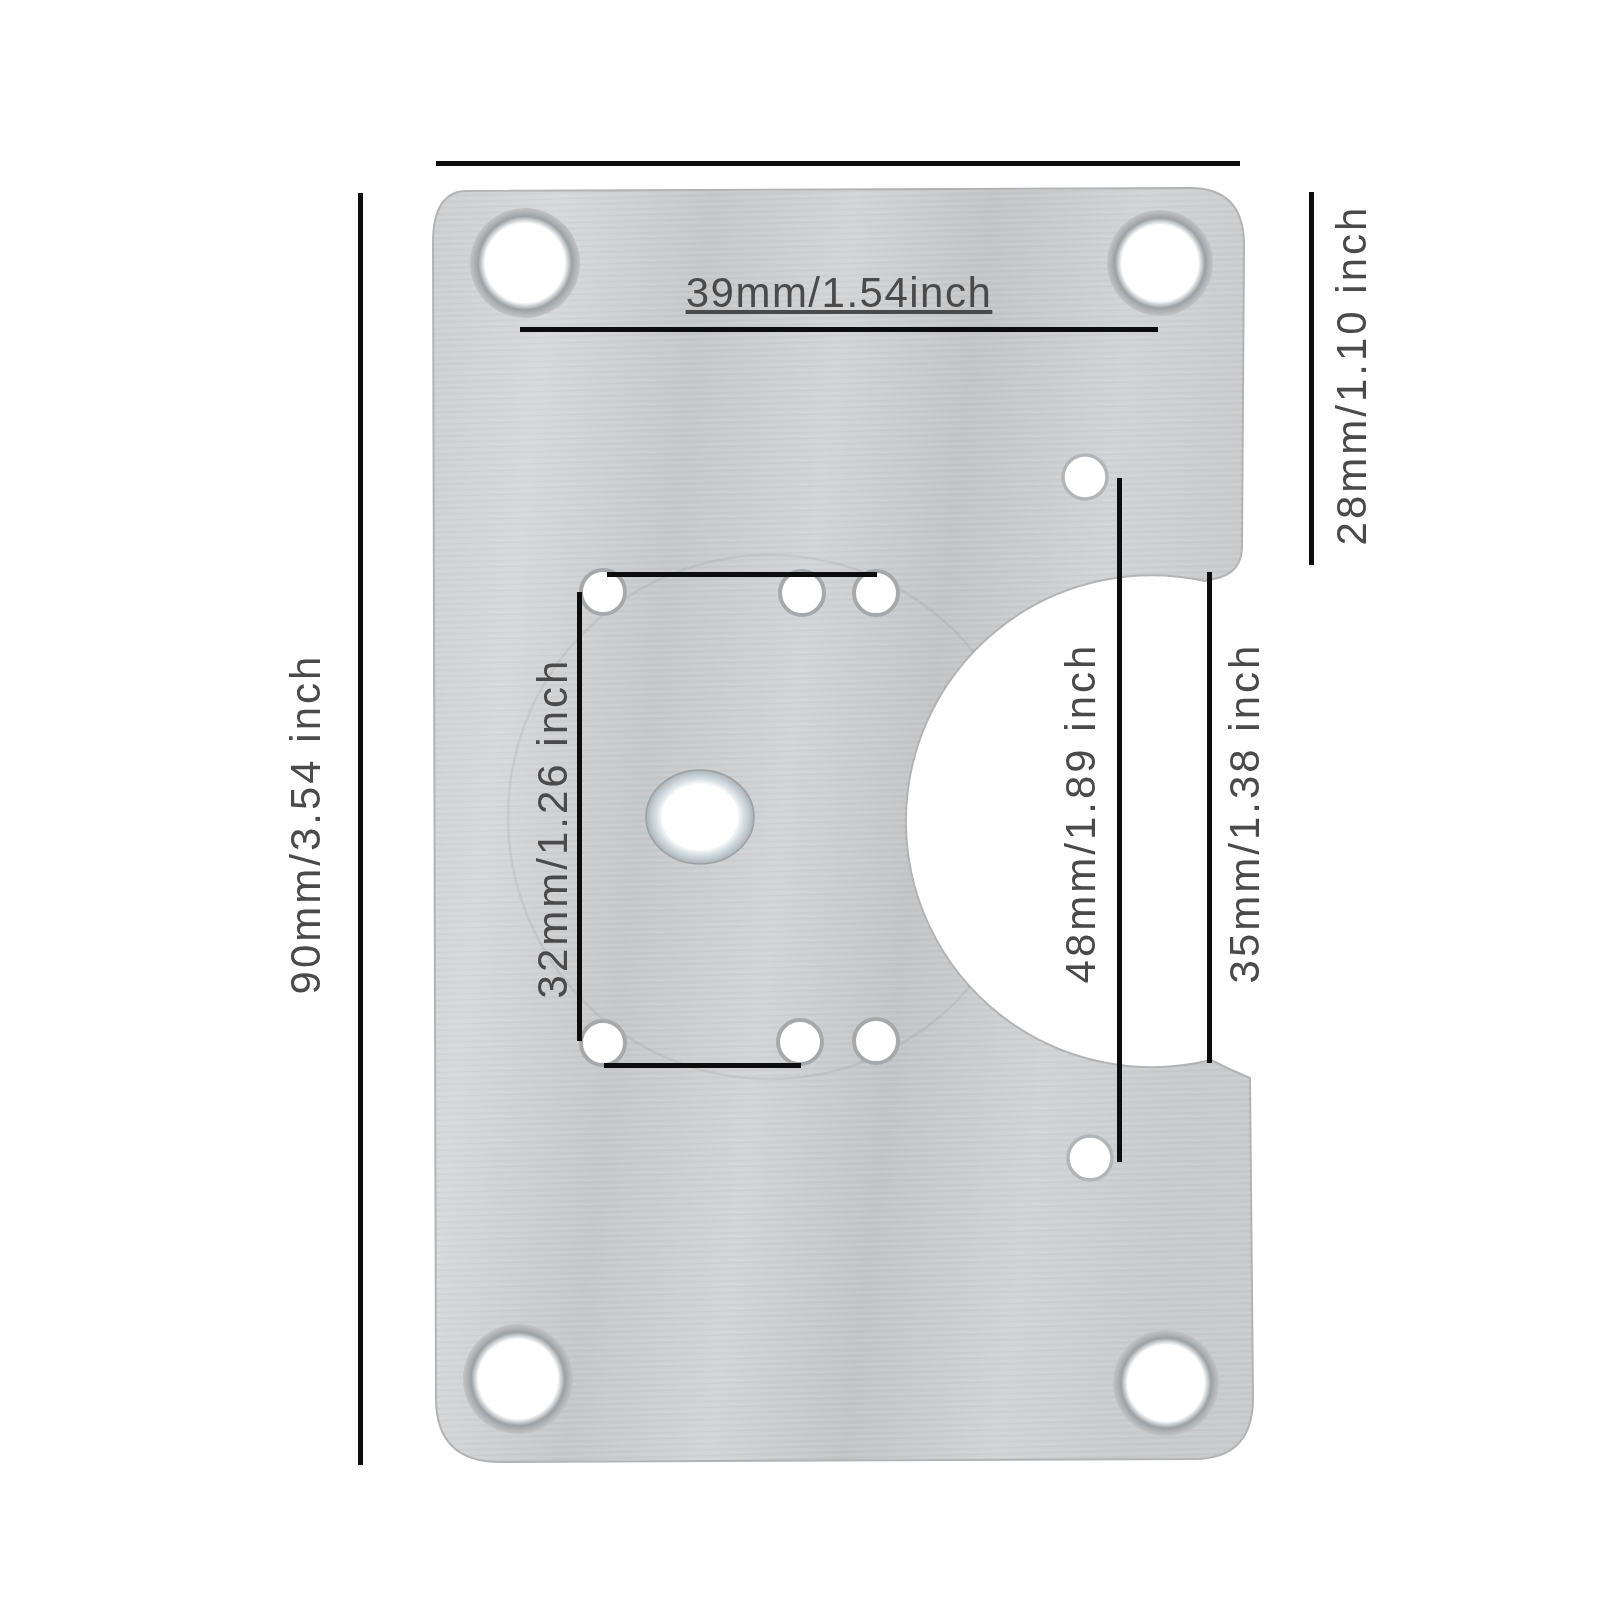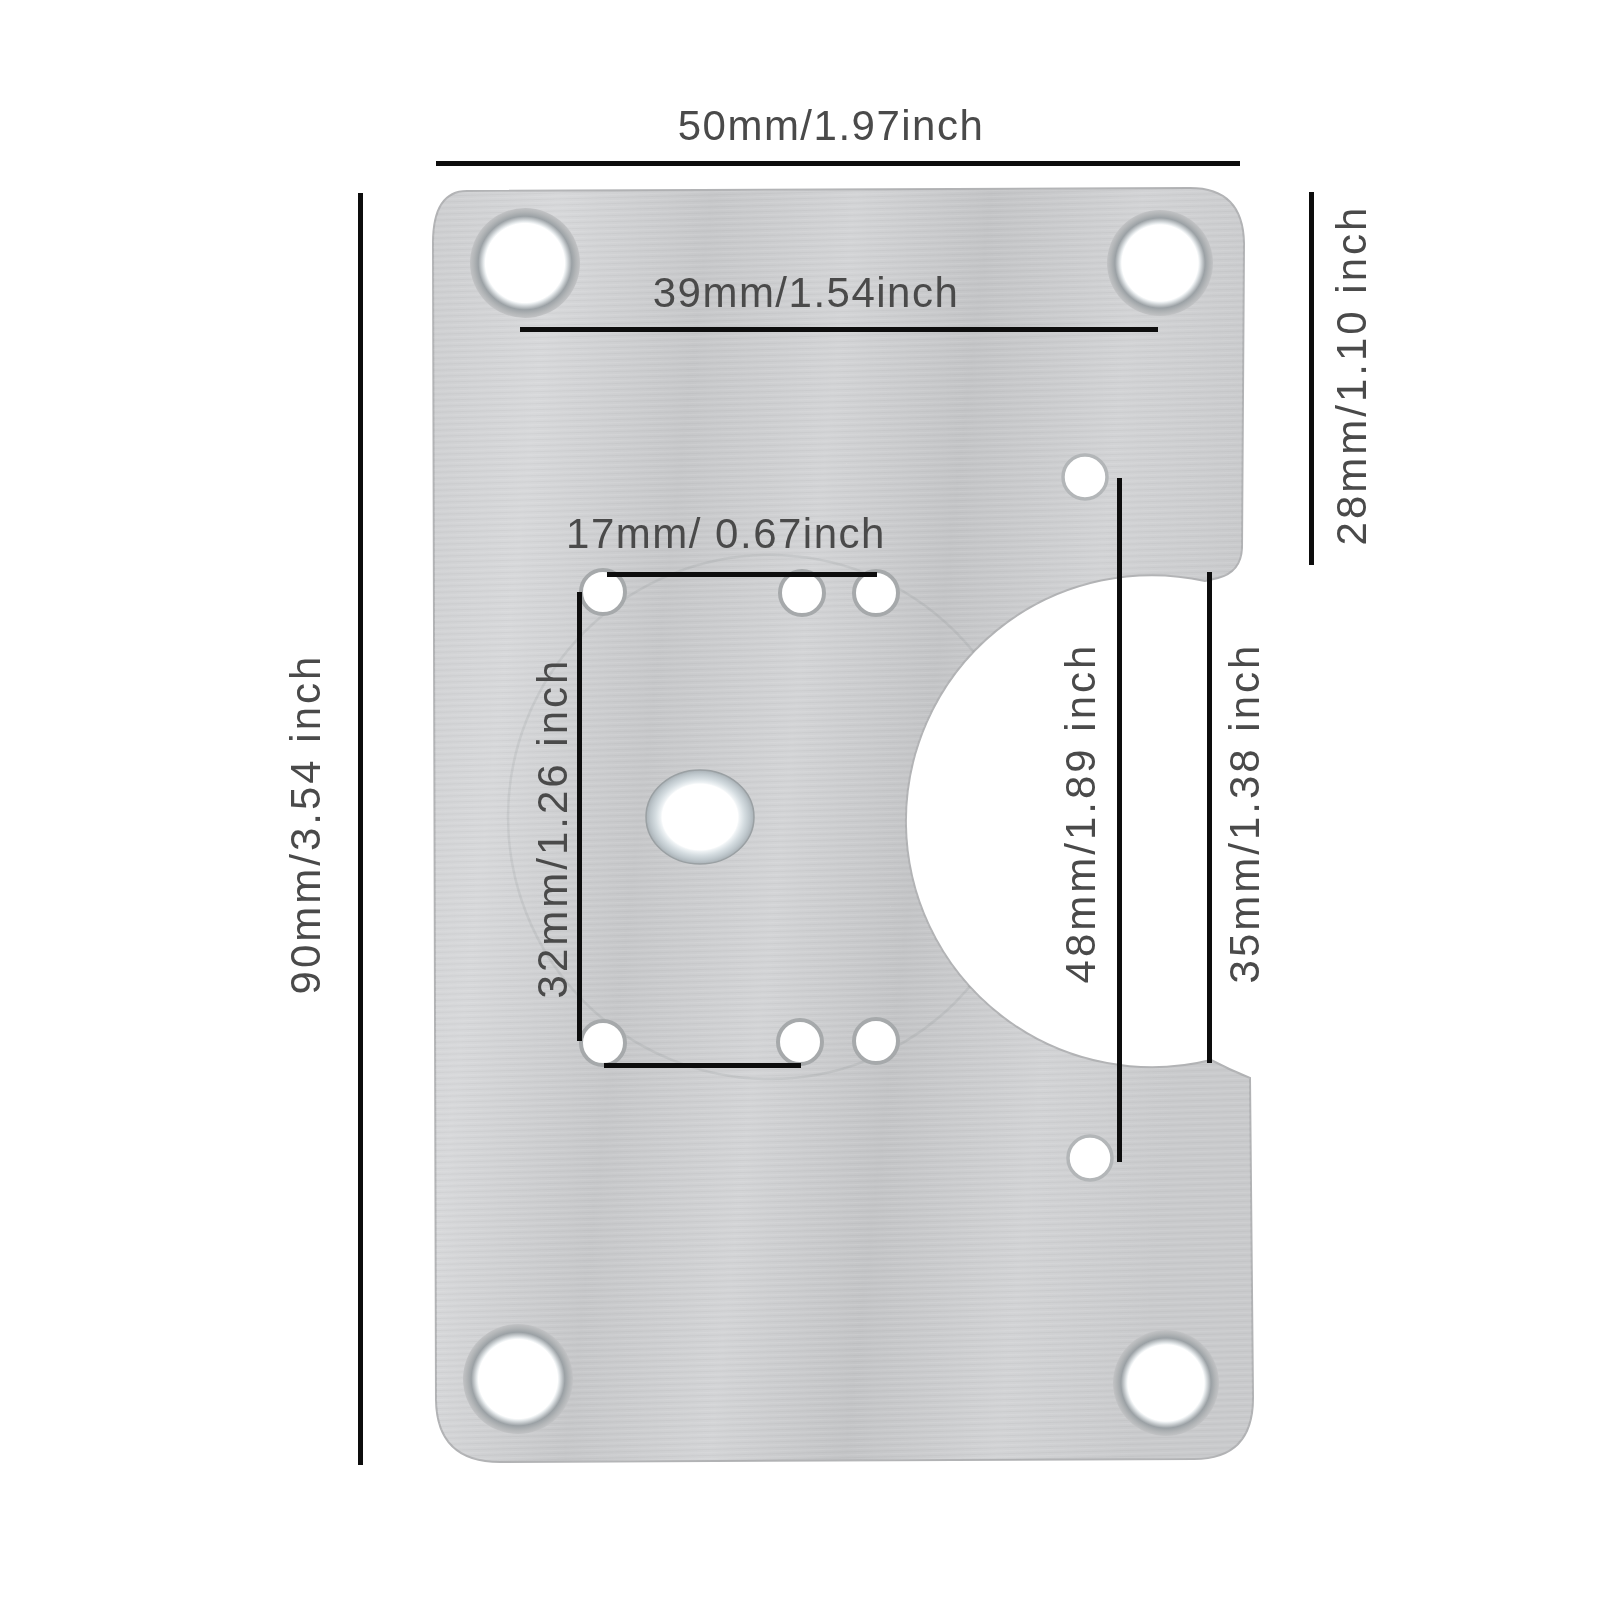--- a/index.html
+++ b/index.html
@@ -109,22 +109,20 @@
   <div class="dim-line" style="left:436px; top:161px; width:804px; height:5px;"></div>
   <div class="dim-line" style="left:520px; top:327px; width:638px; height:5px;"></div>
   <div class="dim-line" style="left:358px; top:193px; width:5px; height:1272px;"></div>
   <div class="dim-line" style="left:1309px; top:192px; width:5px; height:373px;"></div>
   <div class="dim-line" style="left:607px; top:572px; width:270px; height:5px;"></div>
   <div class="dim-line" style="left:577px; top:592px; width:5px; height:449px;"></div>
   <div class="dim-line" style="left:604px; top:1063px; width:197px; height:5px;"></div>
   <div class="dim-line" style="left:1117px; top:478px; width:5px; height:684px;"></div>
   <div class="dim-line" style="left:1207px; top:572px; width:5px; height:491px;"></div>
 
-  <div class="dim-label" style="left:831px; top:126px;">50mm/1.97inch</div>
-  <div class="dim-label" style="left:806px; top:293px;">39mm/1.54inch</div>
-  <div class="dim-label" style="left:726px; top:534px;">17mm/ 0.67inch</div>
+  <div class="dim-label" style="left:839px; top:293px;text-decoration:underline;">39mm/1.54inch</div>
   <div class="dim-label vert" style="left:306px; top:824px;">90mm/3.54 inch</div>
   <div class="dim-label vert" style="left:1352px; top:375px;">28mm/1.10 inch</div>
   <div class="dim-label vert" style="left:553px; top:828px;">32mm/1.26 inch</div>
   <div class="dim-label vert" style="left:1081px; top:813px;">48mm/1.89 inch</div>
   <div class="dim-label vert" style="left:1245px; top:813px;">35mm/1.38 inch</div>
 
 </div>
 
 </body></html>

